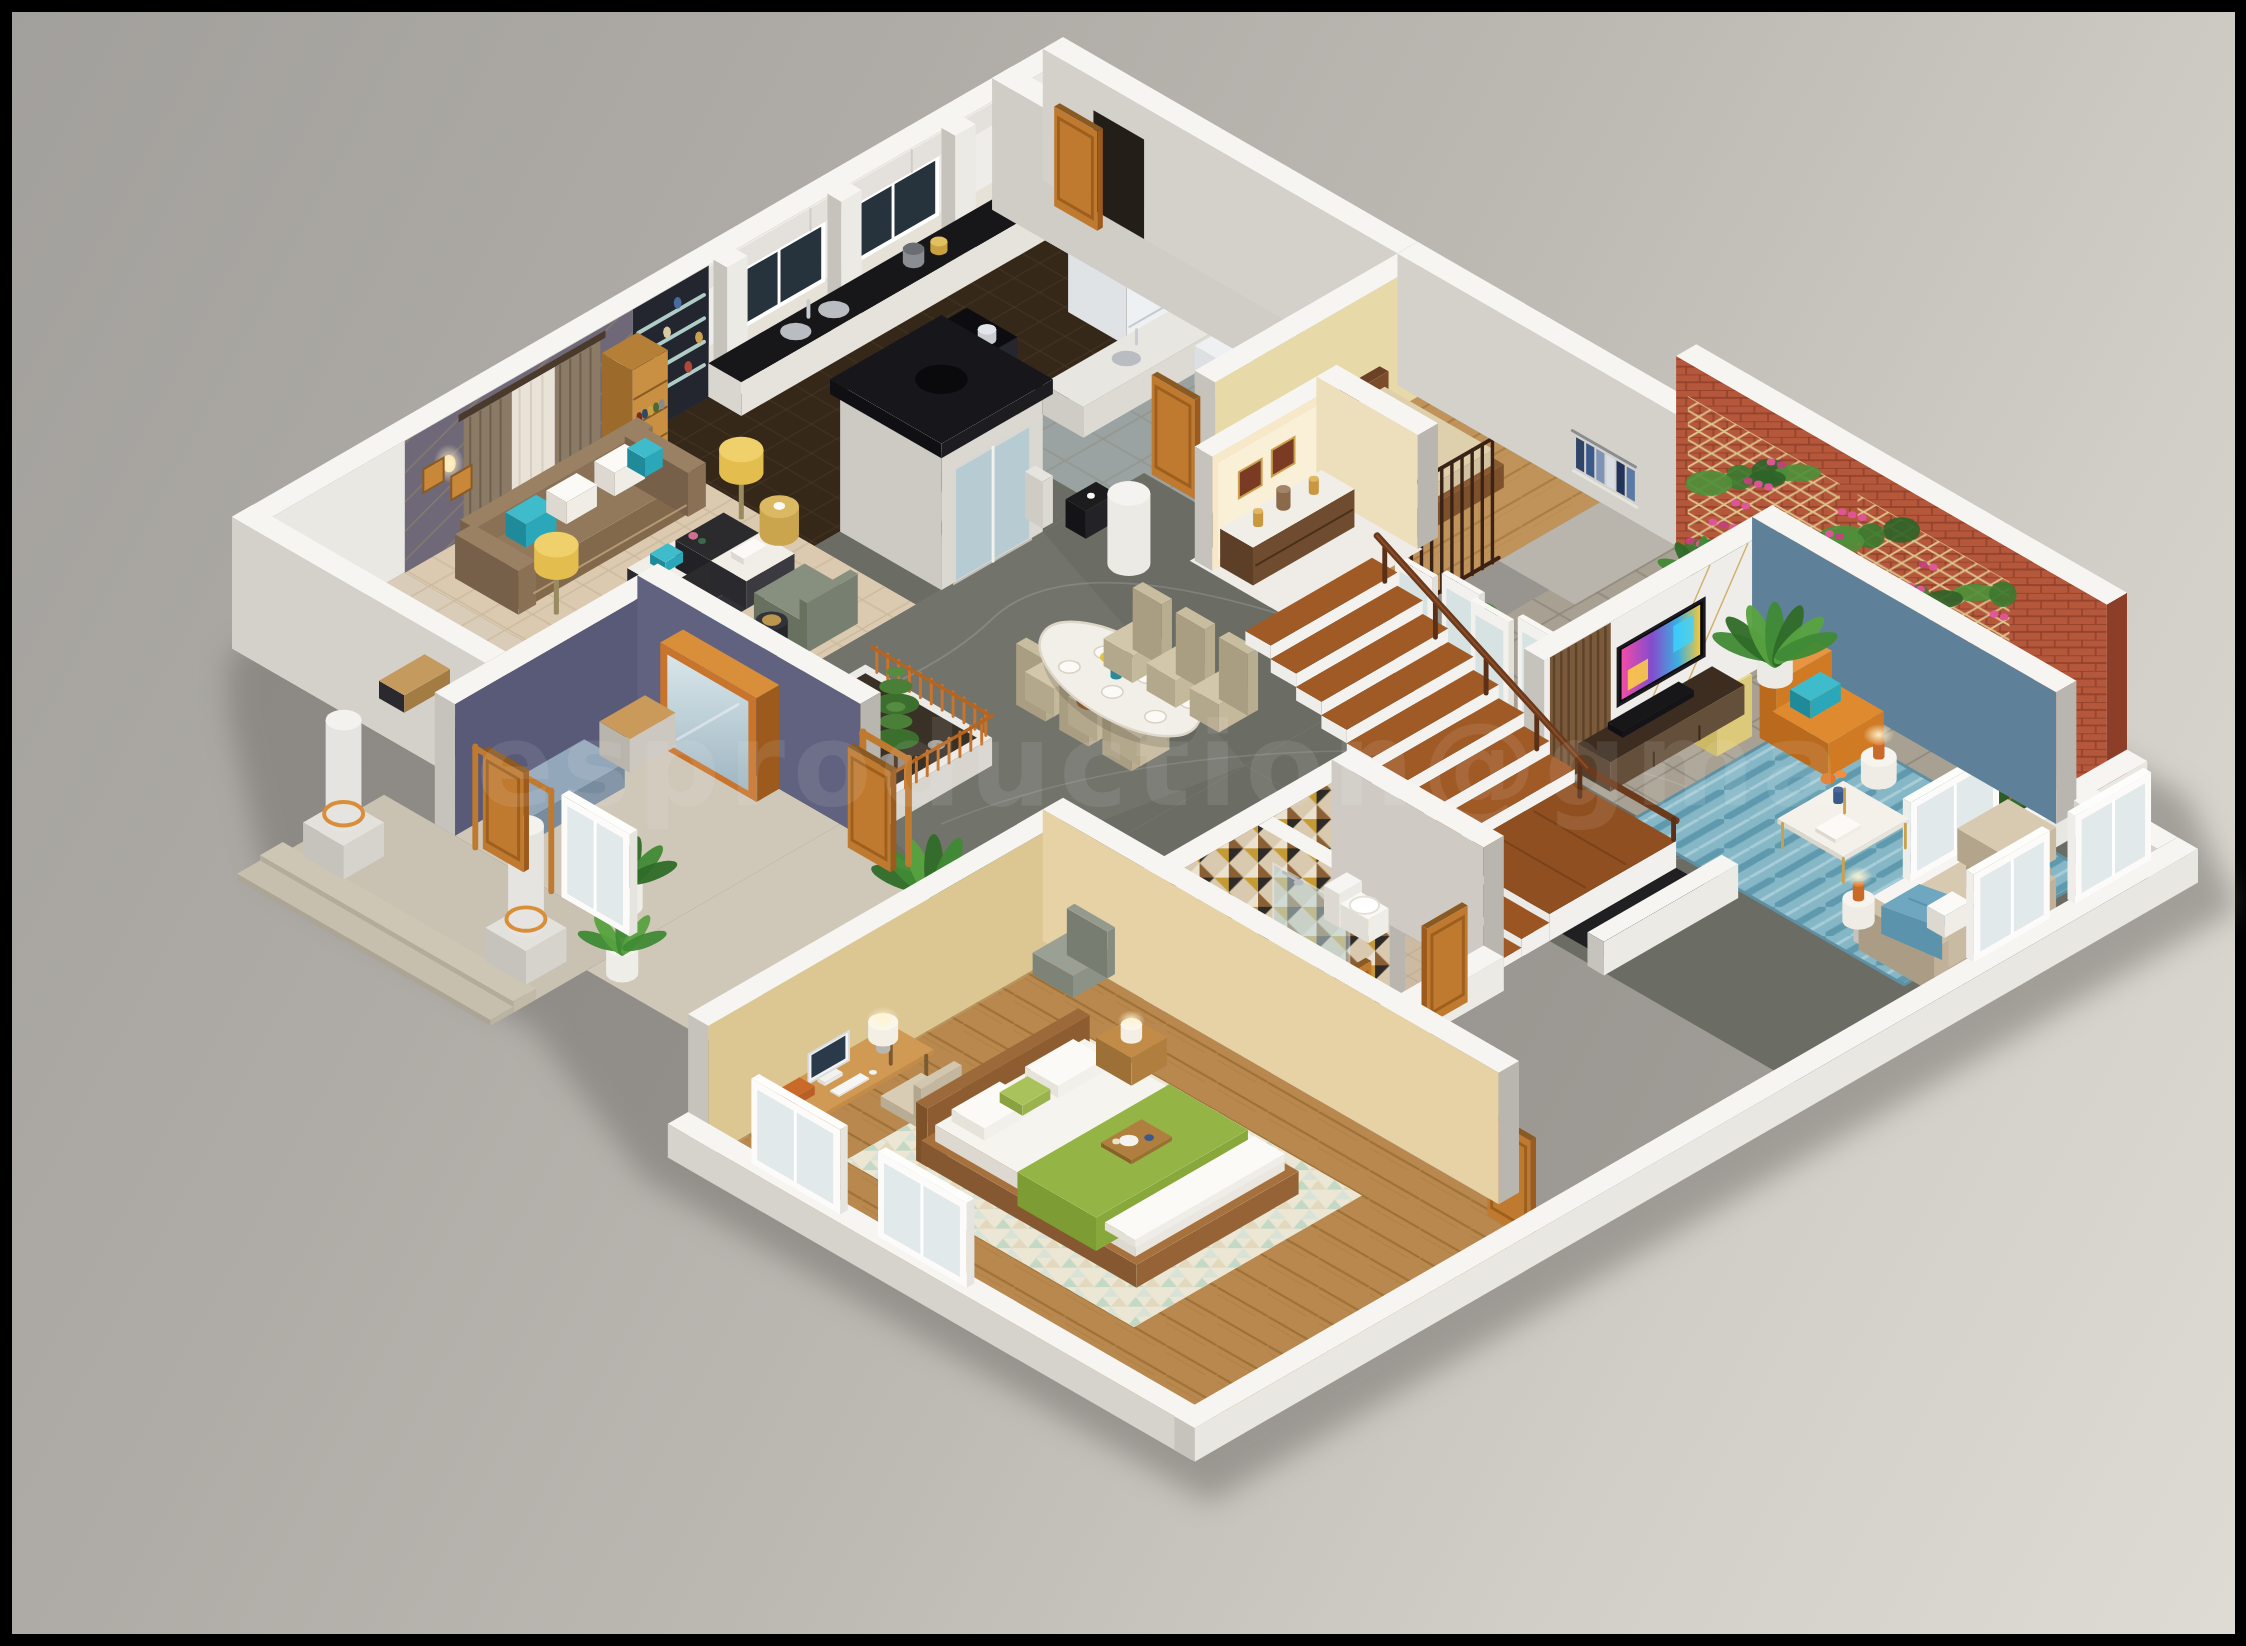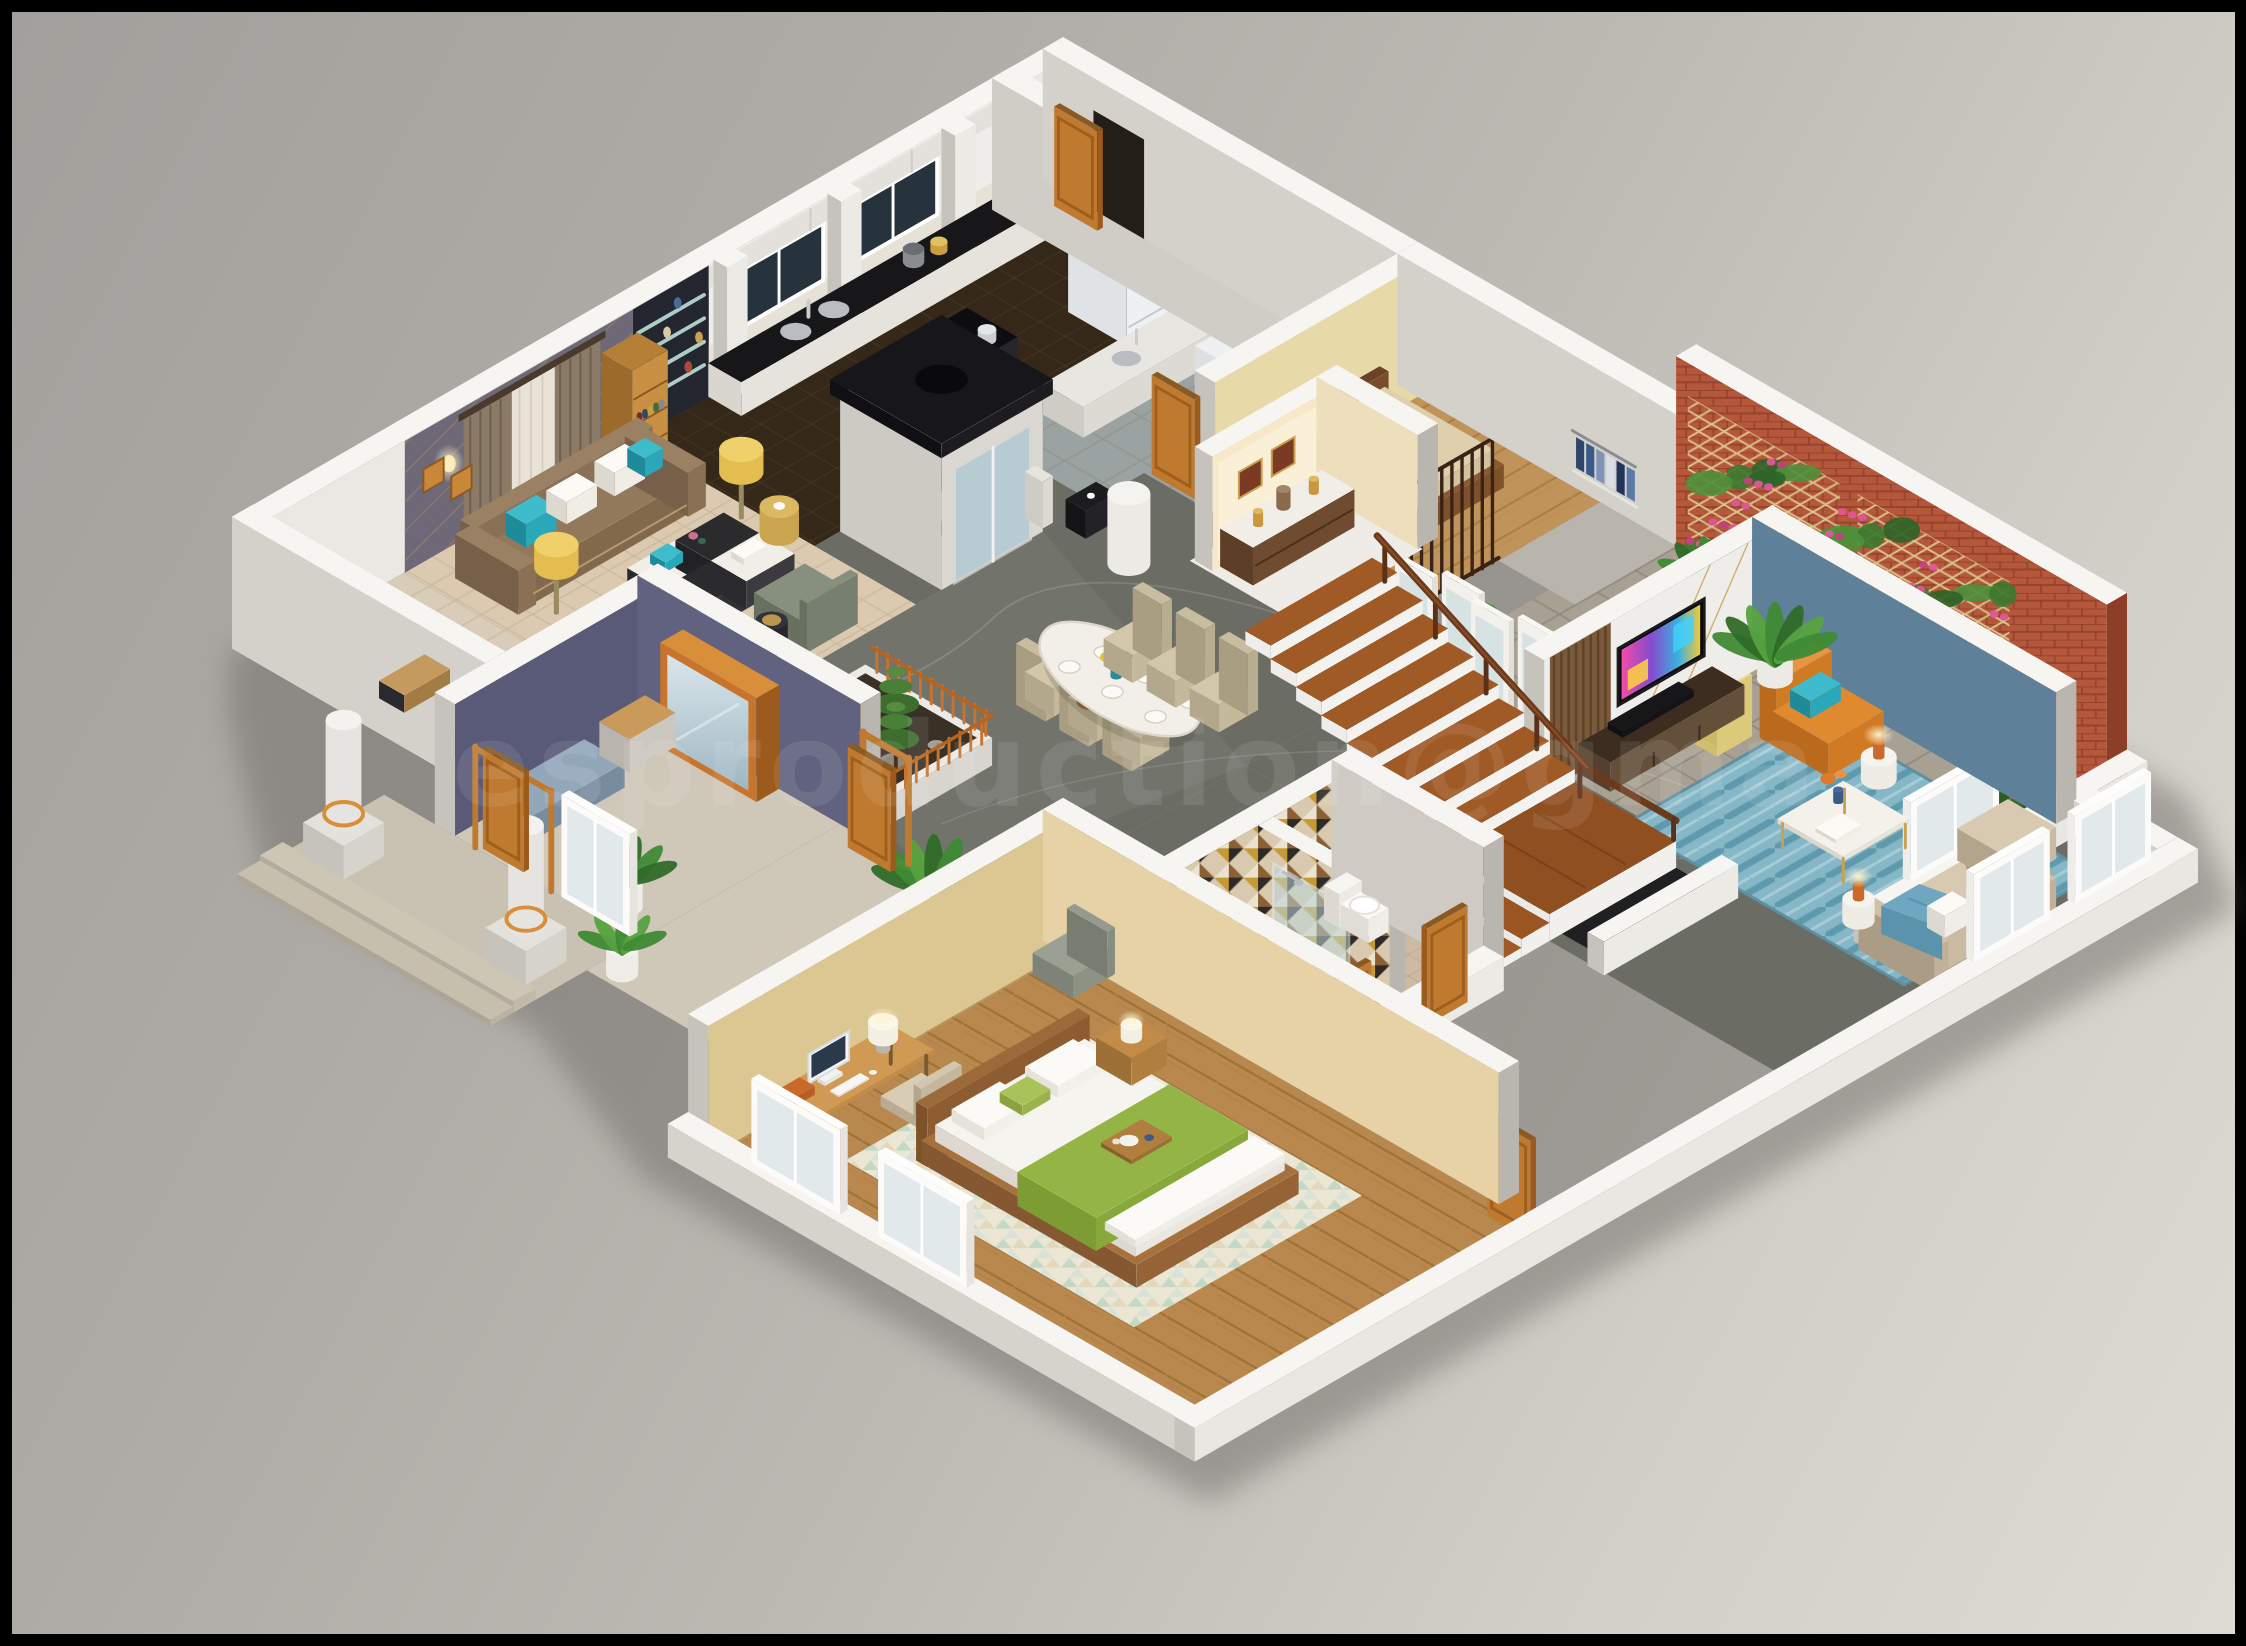--- a/index.html
+++ b/index.html
@@ -1,21 +1,21 @@
 <!DOCTYPE html>
 <html><head>
 <meta charset="utf-8">
 <style>
   html,body{margin:0;padding:0;background:#555;}
   .frame{position:relative;width:2247px;height:1646px;background:#000;overflow:hidden;
          font-family:"DejaVu Sans","Liberation Sans",sans-serif;}
   .bg{position:absolute;left:11.7px;top:11.7px;right:11.7px;bottom:11.7px;
       background:linear-gradient(118deg,#a2a09c 0%,#aeaba6 28%,#bcb9b3 52%,#d2cfc8 78%,#dedbd4 100%);}
   svg{position:absolute;left:0;top:0;}
-  .watermark{position:absolute;left:452px;top:698px;font-size:115px;font-weight:700;
+  .watermark{position:absolute;left:476px;top:698px;font-size:115px;font-weight:700;
              letter-spacing:7.8px;color:#ffffff;opacity:.085;white-space:nowrap;pointer-events:none;}
 </style>
 </head>
 <body>
 
 <div class="frame">
   <div class="bg"></div>
 
   <svg id="scene" width="2247" height="1646" viewBox="0 0 2304 1688">
     <defs>

